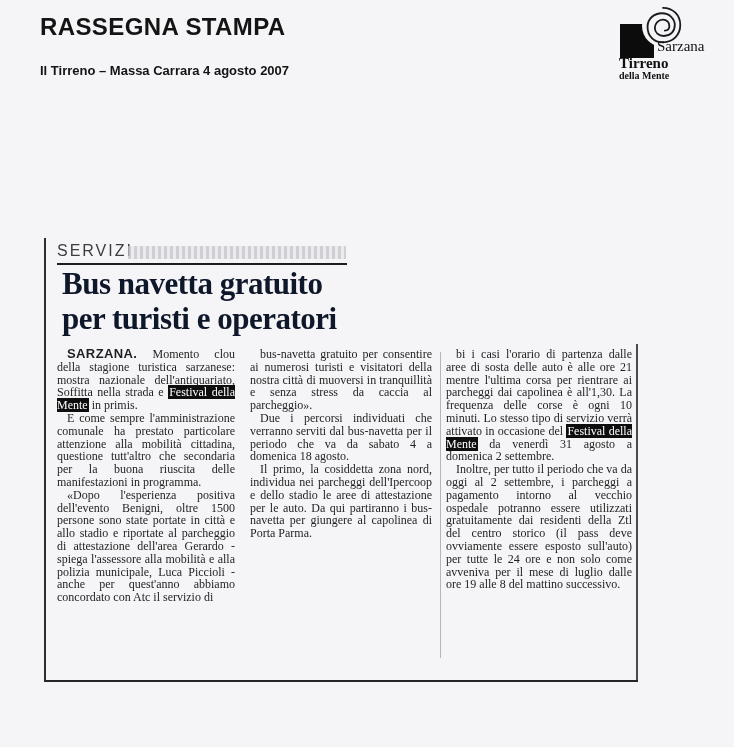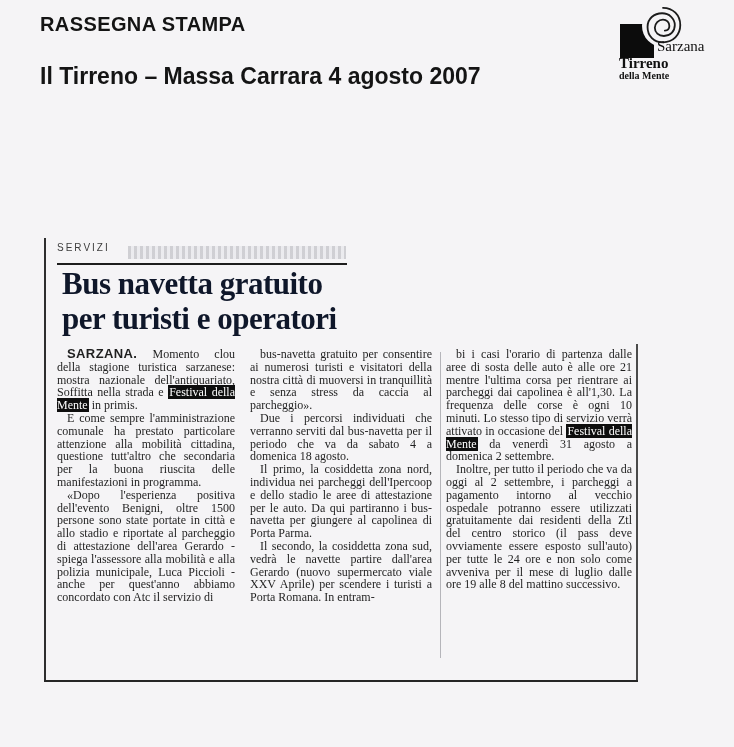--- a/index.html
+++ b/index.html
@@ -6,34 +6,34 @@
   body{
     width:734px;height:747px;
     background:#f5f4f6;
     position:relative;
     font-family:"Liberation Sans",sans-serif;
     color:#1b1b1b;
     overflow:hidden;
   }
   .abs{position:absolute;}
   
-  .rassegna{left:40px;top:13px;font-size:20px;font-weight:bold;letter-spacing:.4px;color:#141414;}
-  .sourceline{left:40px;top:63px;font-size:23px;font-weight:bold;color:#141414;}
+  .rassegna{left:40px;top:13px;font-size:24px;font-weight:bold;letter-spacing:.4px;color:#141414;}
+  .sourceline{left:40px;top:63px;font-size:13px;font-weight:bold;color:#141414;}
   
   .logo-square{left:620px;top:24px;width:34px;height:34px;background:#0c0c0c;}
   .logo-swirl{left:642px;top:5px;width:42px;height:42px;border-radius:50%;background:#f5f4f6;display:flex;align-items:center;justify-content:center;}
   .logo-city{left:657px;top:38px;font-family:"Liberation Serif",serif;font-size:15px;color:#101010;}
   .logo-l1{left:619px;top:55px;font-family:"Liberation Serif",serif;font-size:15px;font-weight:bold;color:#101010;}
   .logo-l2{left:619px;top:70px;font-family:"Liberation Serif",serif;font-size:10px;font-weight:bold;color:#101010;}
   
   .rule-left{left:44px;top:238px;width:2px;height:444px;background:#2e2e2e;}
   .rule-right{left:636px;top:344px;width:2px;height:338px;background:#4a4a4a;}
   .rule-bottom{left:44px;top:680px;width:594px;height:2px;background:#262626;}
   .rule-mid{left:440px;top:352px;width:1px;height:306px;background:#b5b5ba;}
-  .section-label{left:57px;top:242px;font-size:10px;letter-spacing:2px;color:#3d3d3d;}
+  .section-label{left:57px;top:242px;font-size:16px;letter-spacing:2px;color:#3d3d3d;}
   .halftone{left:128px;top:246px;width:218px;height:13px;opacity:.75;
     background:repeating-linear-gradient(90deg,#c3c3c8 0 3px,#e8e8ec 3px 6px);}
   .section-underline{left:57px;top:263px;width:290px;height:2px;background:#1d1d1d;}
   .headline{left:62px;top:266px;width:330px;font-family:"Liberation Serif",serif;
     font-weight:bold;font-size:31px;line-height:35px;letter-spacing:-.5px;color:#0f172a;}
   
   .columns{left:57px;top:348px;width:575px;height:333px;display:flex;overflow:hidden;}
   .col{font-family:"Liberation Serif",serif;font-size:12px;line-height:12.8px;
     text-align:justify;color:#1f1f1f;}
   .col1{width:178px;margin-right:15px;}
@@ -76,19 +76,18 @@
 <div class="abs columns">
   <div class="col col1">
       <p><span class="lead">SARZANA.</span><span> Momento clou della stagione turistica sarzanese: mostra nazionale dell'antiquariato, Soffitta nella strada e </span><span class="hl">Festival della Mente</span><span> in primis.</span></p>
       <p><span>E come sempre l'amministrazione comunale ha prestato particolare attenzione alla mobilità cittadina, questione tutt'altro che secondaria per la buona riuscita delle manifestazioni in programma.</span></p>
       <p><span>«Dopo l'esperienza positiva dell'evento Benigni, oltre 1500 persone sono state portate in città e allo stadio e riportate al parcheggio di attestazione dell'area Gerardo - spiega l'assessore alla mobilità e alla polizia municipale, Luca Piccioli - anche per quest'anno abbiamo concordato con Atc il servizio di</span></p>
     </div>
   <div class="col col2">
       <p><span>bus-navetta gratuito per consentire ai numerosi turisti e visitatori della nostra città di muoversi in tranquillità e senza stress da caccia al parcheggio».</span></p>
       <p><span>Due i percorsi individuati che verranno serviti dal bus-navetta per il periodo che va da sabato 4 a domenica 18 agosto.</span></p>
       <p><span>Il primo, la cosiddetta zona nord, individua nei parcheggi dell'Ipercoop e dello stadio le aree di attestazione per le auto. Da qui partiranno i bus-navetta per giungere al capolinea di Porta Parma.</span></p>
-      <p><span>Il secondo, la cosiddetta zona sud, vedrà le navette partire dall'area Gerardo (nuovo supermercato viale XXV Aprile) per scendere i turisti a Porta Romana. In entram-</span></p>
     </div>
   <div class="col col3">
       <p><span>bi i casi l'orario di partenza dalle aree di sosta delle auto è alle ore 21 mentre l'ultima corsa per rientrare ai parcheggi dai capolinea è all'1,30. La frequenza delle corse è ogni 10 minuti. Lo stesso tipo di servizio verrà attivato in occasione del </span><span class="hl">Festival della Mente</span><span> da venerdì 31 agosto a domenica 2 settembre.</span></p>
       <p><span>Inoltre, per tutto il periodo che va da oggi al 2 settembre, i parcheggi a pagamento intorno al vecchio ospedale potranno essere utilizzati gratuitamente dai residenti della Ztl del centro storico (il pass deve ovviamente essere esposto sull'auto) per tutte le 24 ore e non solo come avveniva per il mese di luglio dalle ore 19 alle 8 del mattino successivo.</span></p>
     </div>
 </div>
 
 </body></html>

